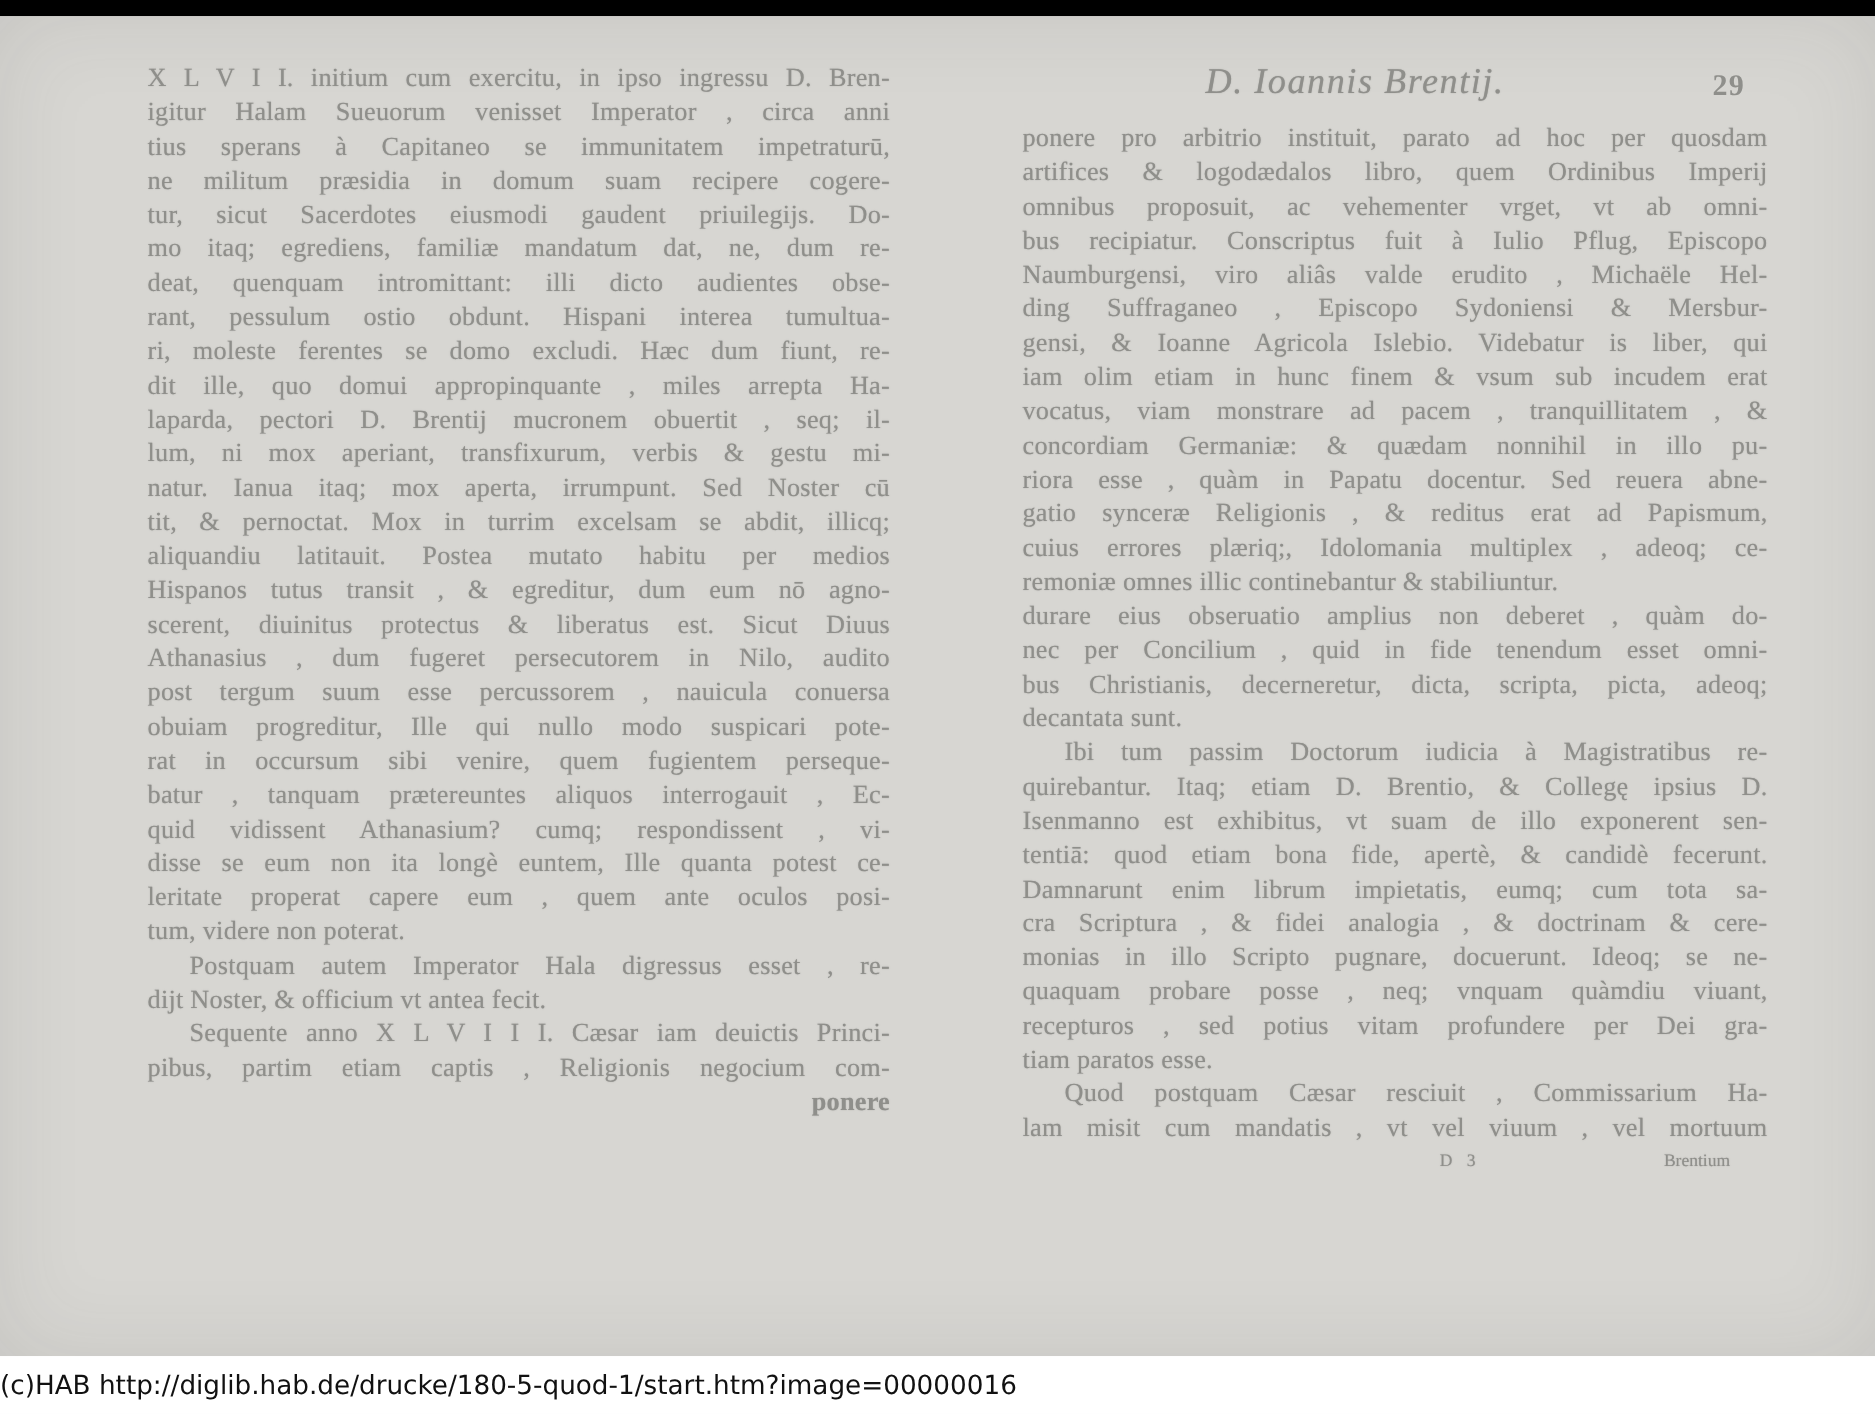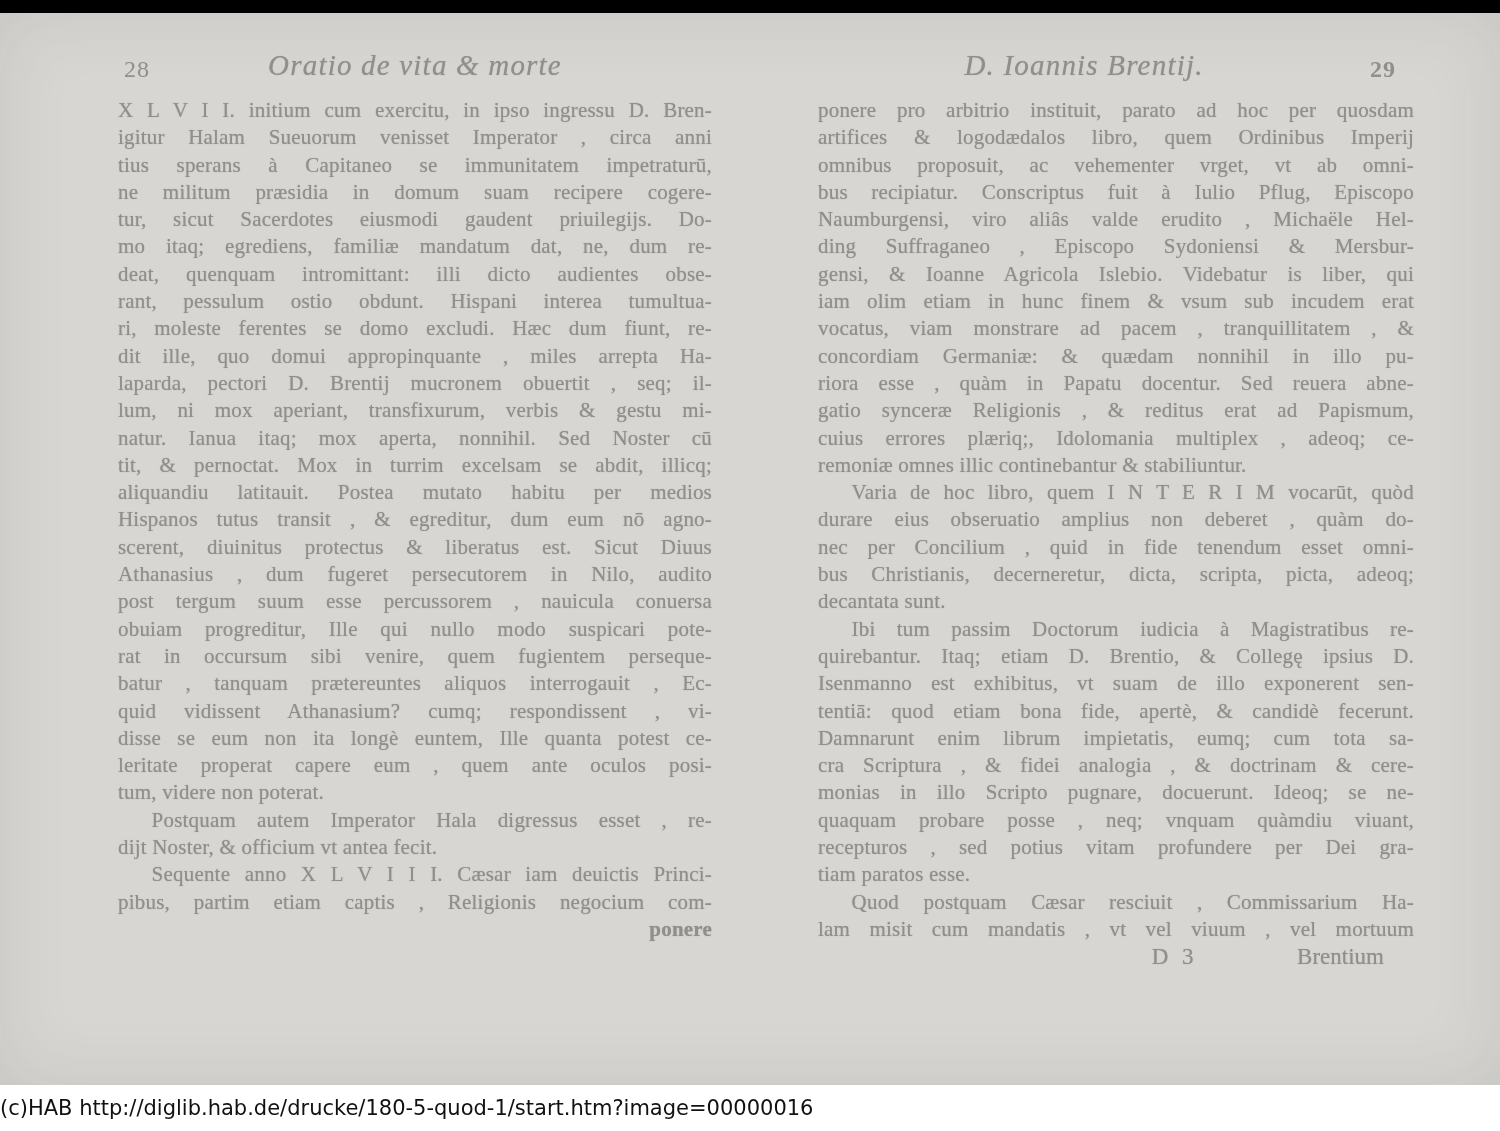--- a/index.html
+++ b/index.html
@@ -44,21 +44,21 @@
     white-space: normal;
     text-shadow: 0 0 1px rgba(120,120,116,0.55);
   }
   .line.j  { text-align: justify; text-align-last: justify; }
   .line.ji { text-align: justify; text-align-last: justify; text-indent: 1.6em; }
   .line.l  { text-align: left; }
   .line.r  { text-align: right; font-weight: bold; }
   .sigrow {
     display: flex;
     line-height: 27.3px;
-    font-size: 23px;
+    font-size: 14px;
     text-shadow: 0 0 1px rgba(120,120,116,0.55);
     align-items: center;
   }
   .sig   { margin-left: 56%; letter-spacing: 4px; }
   .catch { margin-left: auto; margin-right: 30px; }
   .captionbar {
     position: absolute; left: 0; top: 1085px;
     width: 100%; height: 46px;
     background: var(--caption_background, #fff);
     display: flex; align-items: center; 
@@ -72,38 +72,34 @@
 </head>
 <body>
 
 <div class="frame">
 
   <div class="topbar"></div>
 
   <div class="scan">
 
     <section class="page left">
-      <div class="header">
-        <span class="pnum">28</span>
-        <span class="ptitle">Oratio de vita &amp; morte</span>
-      </div>
       <div class="pagebody">
           <div class="line j">X L V I I. initium cum exercitu, in ipso ingressu D. Bren-</div>
           <div class="line j">igitur Halam Sueuorum venisset Imperator , circa anni</div>
           <div class="line j">tius sperans à Capitaneo se immunitatem impetraturū,</div>
           <div class="line j">ne militum præsidia in domum suam recipere cogere-</div>
           <div class="line j">tur, sicut Sacerdotes eiusmodi gaudent priuilegijs. Do-</div>
           <div class="line j">mo itaq; egrediens, familiæ mandatum dat, ne, dum re-</div>
           <div class="line j">deat, quenquam intromittant: illi dicto audientes obse-</div>
           <div class="line j">rant, pessulum ostio obdunt. Hispani interea tumultua-</div>
           <div class="line j">ri, moleste ferentes se domo excludi. Hæc dum fiunt, re-</div>
           <div class="line j">dit ille, quo domui appropinquante , miles arrepta Ha-</div>
           <div class="line j">laparda, pectori D. Brentij mucronem obuertit , seq; il-</div>
           <div class="line j">lum, ni mox aperiant, transfixurum, verbis &amp; gestu mi-</div>
-          <div class="line j">natur. Ianua itaq; mox aperta, nonnihil. Sed Noster cū</div>
+          <div class="line j">natur. Ianua itaq; mox aperta, irrumpunt. Sed Noster cū</div>
           <div class="line j">tit, &amp; pernoctat. Mox in turrim excelsam se abdit, illicq;</div>
           <div class="line j">aliquandiu latitauit. Postea mutato habitu per medios</div>
           <div class="line j">Hispanos tutus transit , &amp; egreditur, dum eum nō agno-</div>
           <div class="line j">scerent, diuinitus protectus &amp; liberatus est. Sicut Diuus</div>
           <div class="line j">Athanasius , dum fugeret persecutorem in Nilo, audito</div>
           <div class="line j">post tergum suum esse percussorem , nauicula conuersa</div>
           <div class="line j">obuiam progreditur, Ille qui nullo modo suspicari pote-</div>
           <div class="line j">rat in occursum sibi venire, quem fugientem perseque-</div>
           <div class="line j">batur , tanquam prætereuntes aliquos interrogauit , Ec-</div>
           <div class="line j">quid vidissent Athanasium? cumq; respondissent , vi-</div>
@@ -131,21 +127,20 @@
           <div class="line j">Naumburgensi, viro aliâs valde erudito , Michaële Hel-</div>
           <div class="line j">ding Suffraganeo , Episcopo Sydoniensi &amp; Mersbur-</div>
           <div class="line j">gensi, &amp; Ioanne Agricola Islebio. Videbatur is liber, qui</div>
           <div class="line j">iam olim etiam in hunc finem &amp; vsum sub incudem erat</div>
           <div class="line j">vocatus, viam monstrare ad pacem , tranquillitatem , &amp;</div>
           <div class="line j">concordiam Germaniæ: &amp; quædam nonnihil in illo pu-</div>
           <div class="line j">riora esse , quàm in Papatu docentur. Sed reuera abne-</div>
           <div class="line j">gatio synceræ Religionis , &amp; reditus erat ad Papismum,</div>
           <div class="line j">cuius errores plæriq;, Idolomania multiplex , adeoq; ce-</div>
           <div class="line l">remoniæ omnes illic continebantur &amp; stabiliuntur.</div>
-          <div class="line ji">Varia de hoc libro, quem I N T E R I M vocarūt, quòd</div>
           <div class="line j">durare eius obseruatio amplius non deberet , quàm do-</div>
           <div class="line j">nec per Concilium , quid in fide tenendum esset omni-</div>
           <div class="line j">bus Christianis, decerneretur, dicta, scripta, picta, adeoq;</div>
           <div class="line l">decantata sunt.</div>
           <div class="line ji">Ibi tum passim Doctorum iudicia à Magistratibus re-</div>
           <div class="line j">quirebantur. Itaq; etiam D. Brentio, &amp; Collegę ipsius D.</div>
           <div class="line j">Isenmanno est exhibitus, vt suam de illo exponerent sen-</div>
           <div class="line j">tentiā: quod etiam bona fide, apertè, &amp; candidè fecerunt.</div>
           <div class="line j">Damnarunt enim librum impietatis, eumq; cum tota sa-</div>
           <div class="line j">cra Scriptura , &amp; fidei analogia , &amp; doctrinam &amp; cere-</div>

